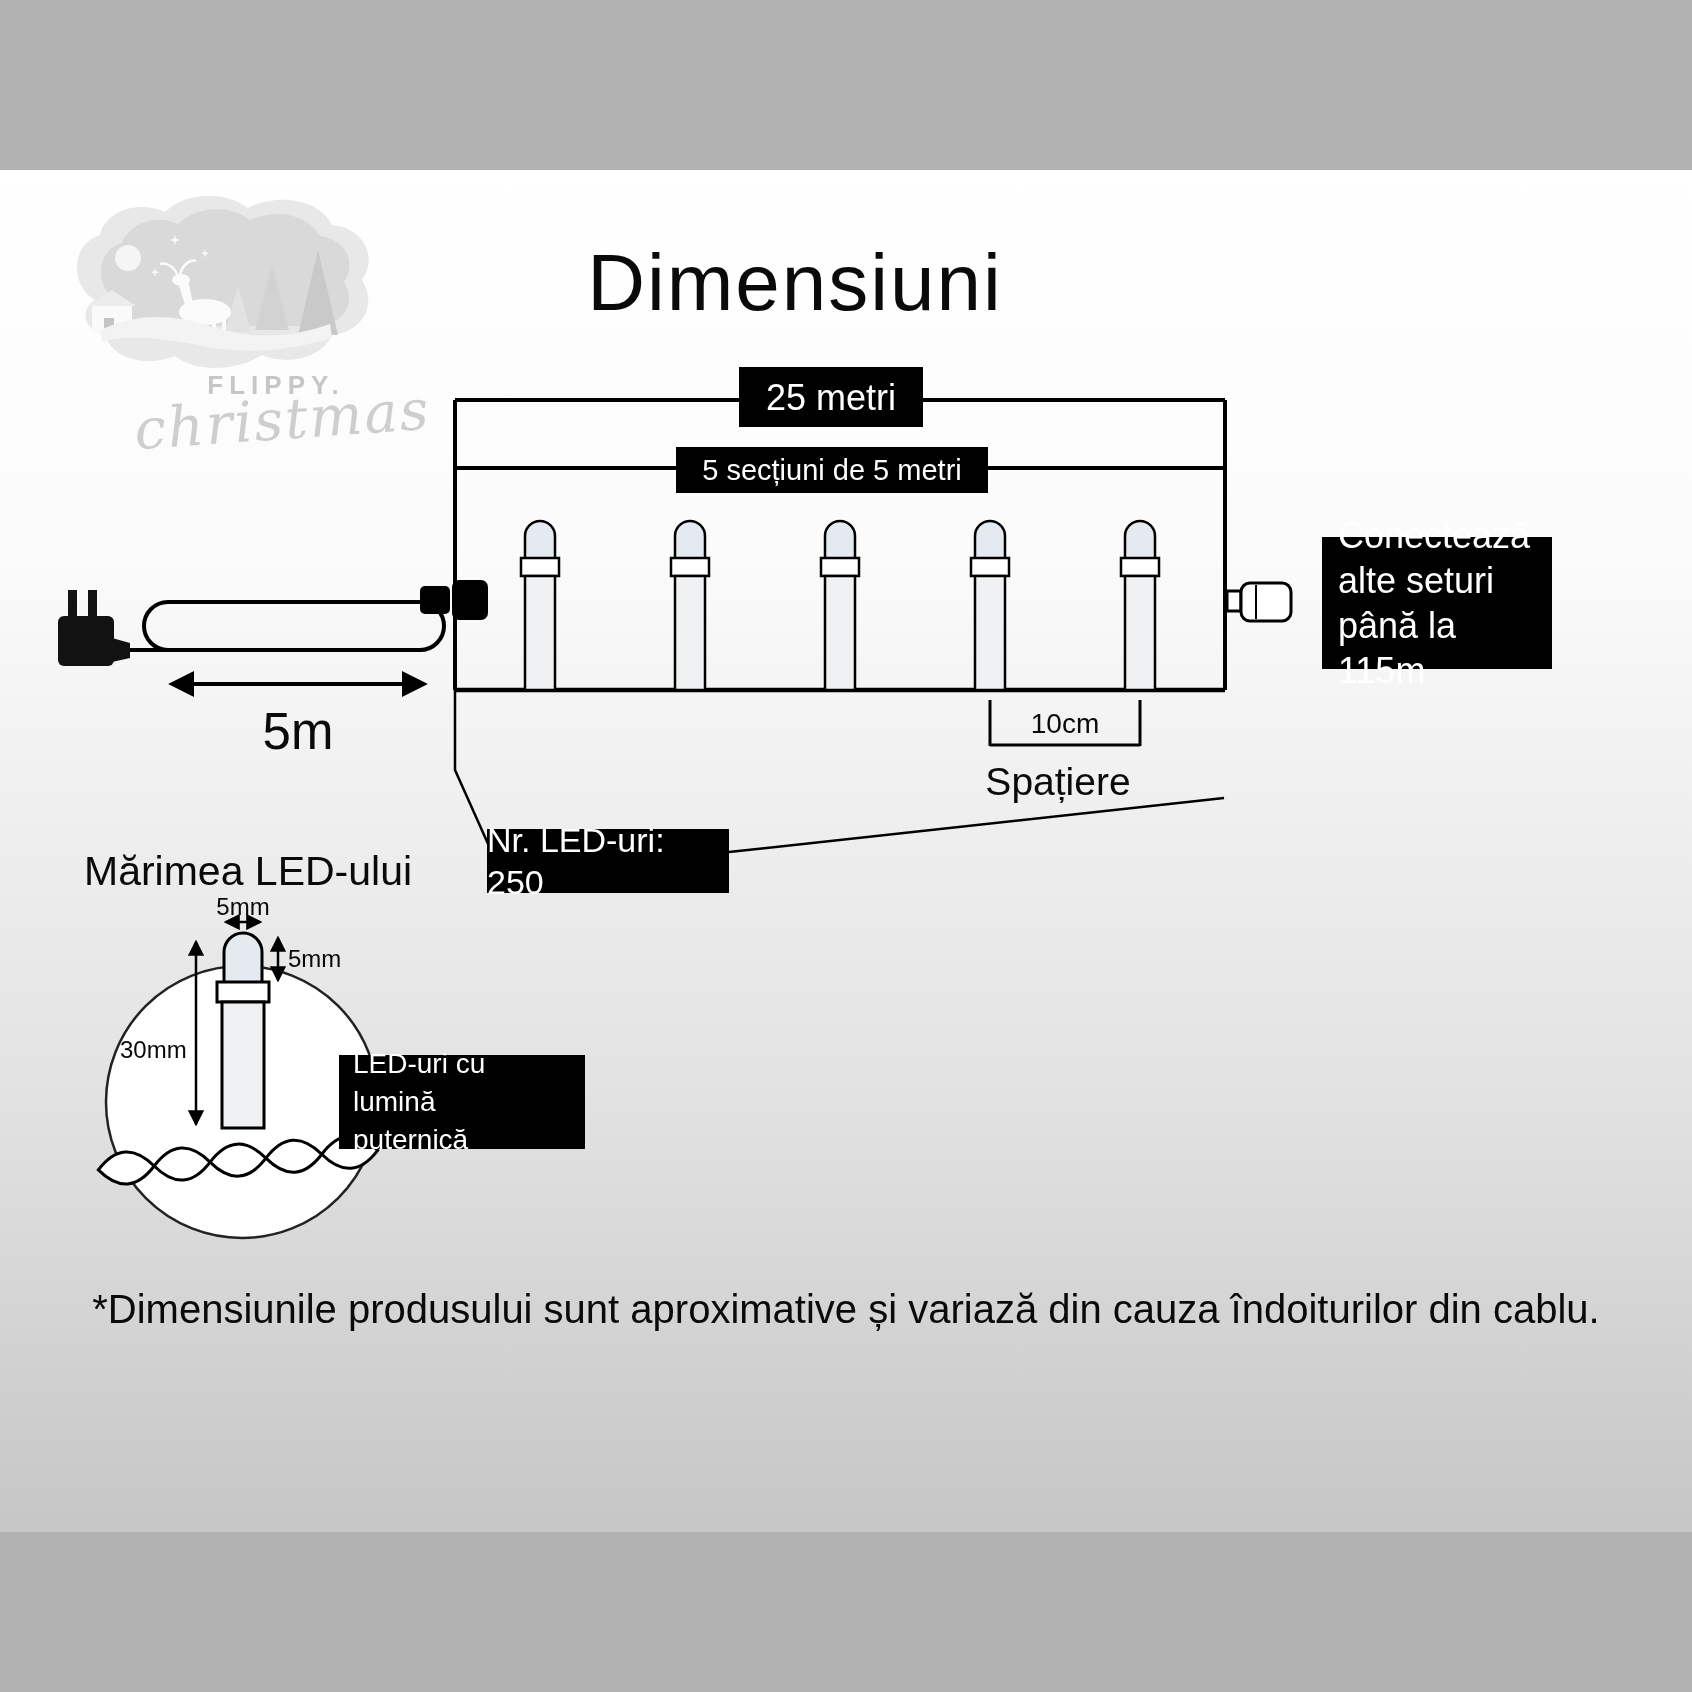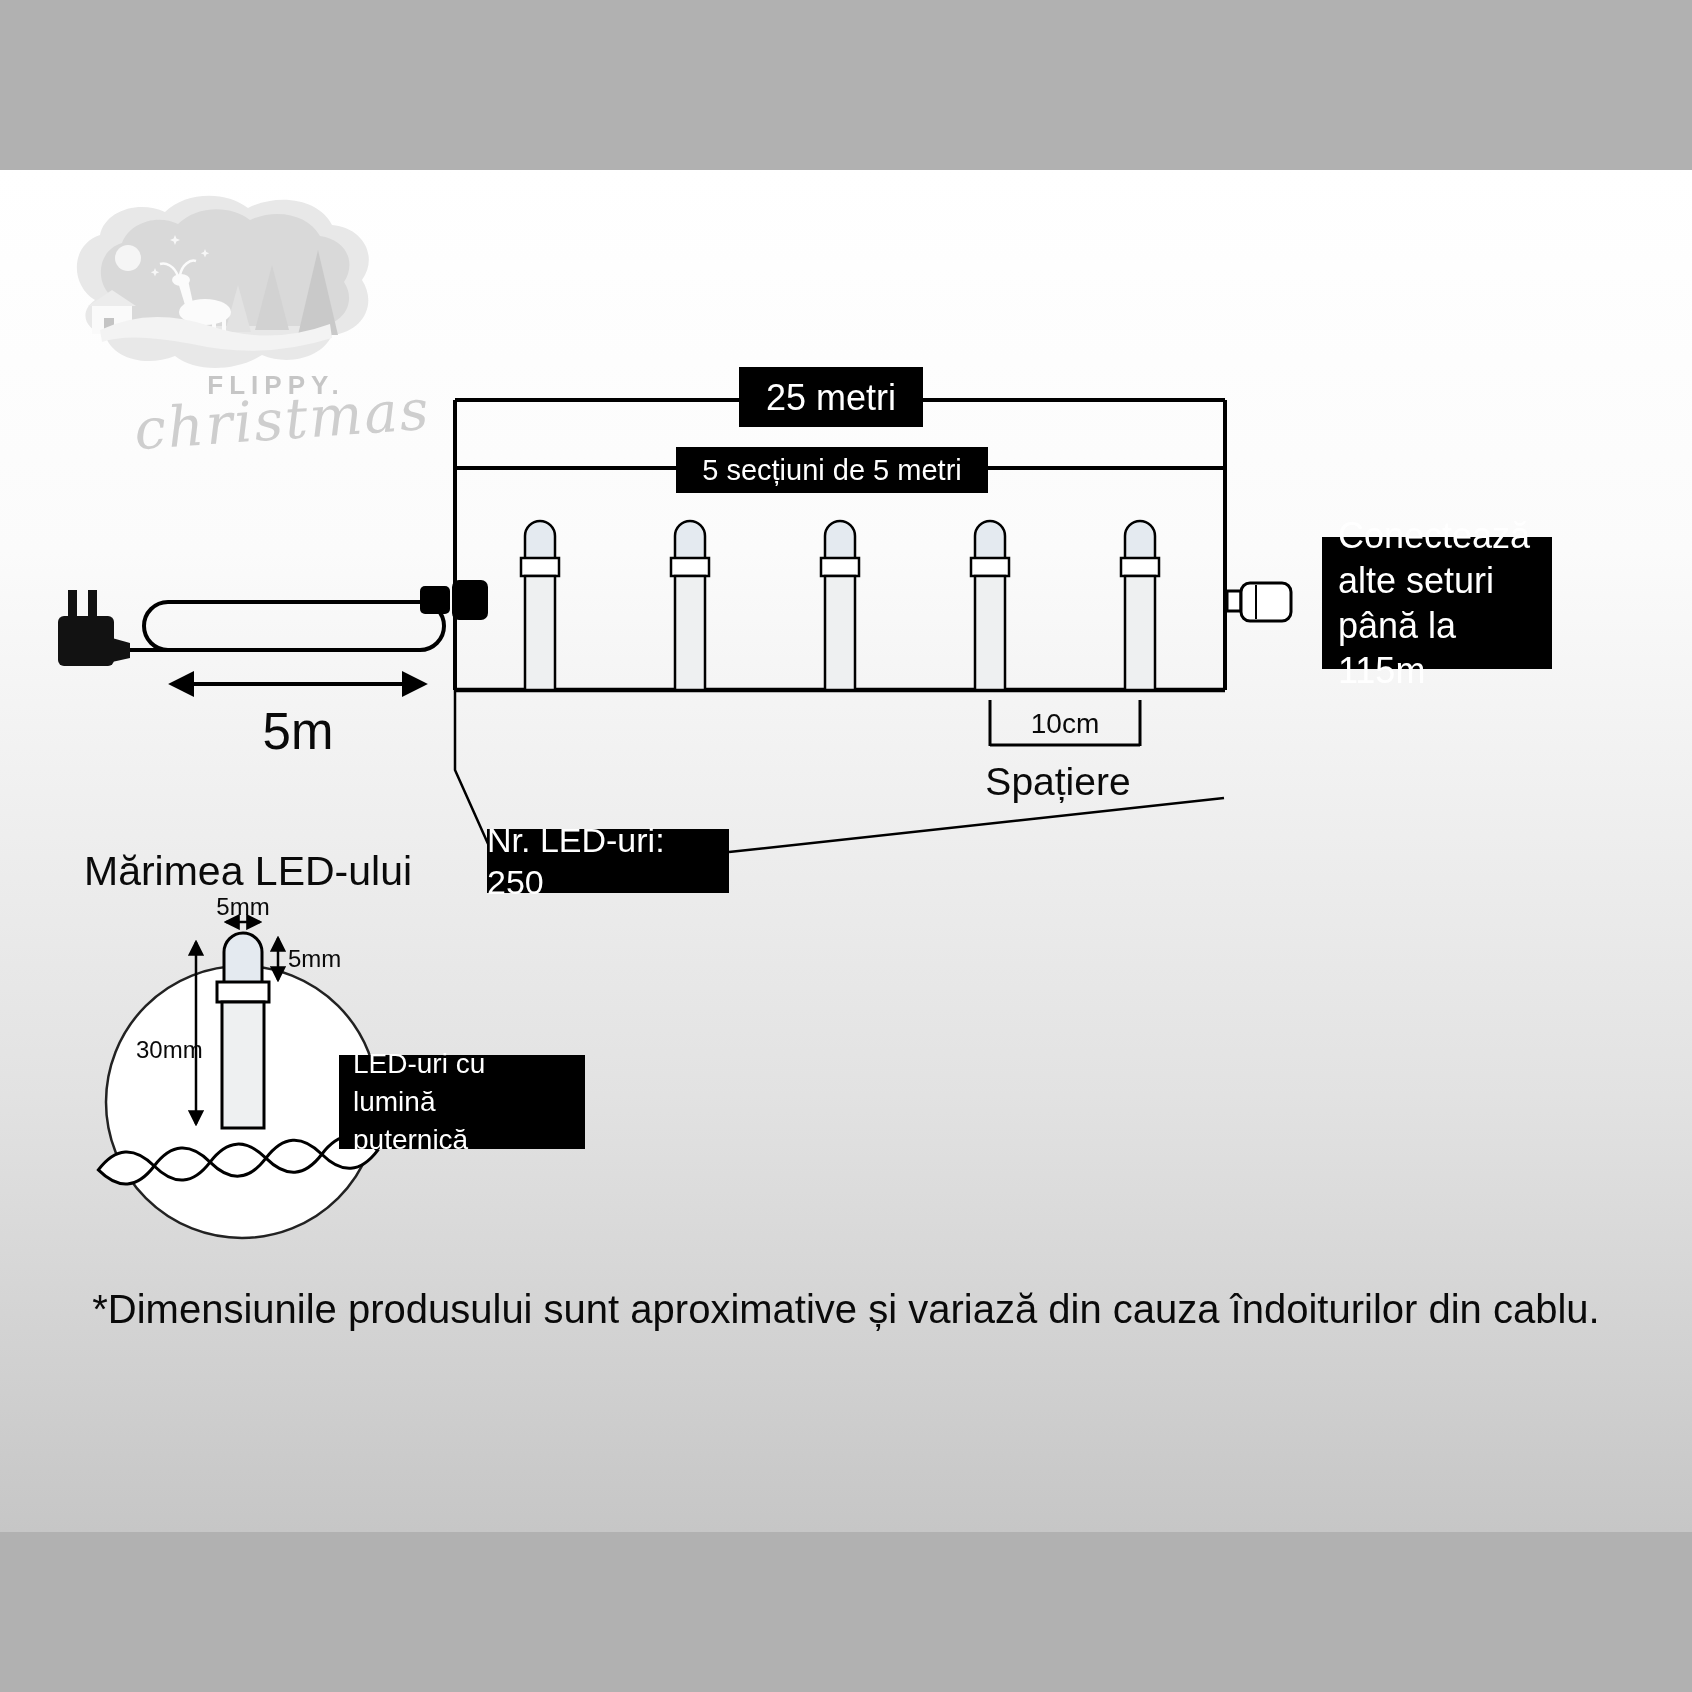--- a/index.html
+++ b/index.html
@@ -26,21 +26,21 @@
     justify-content:flex-start;padding:0 16px;box-sizing:border-box;white-space:pre-line;text-align:left;}
   #box-count{left:487px;top:829px;width:242px;height:64px;font-size:34px;}
   #box-note{left:339px;top:1055px;width:246px;height:94px;font-size:28px;
     justify-content:flex-start;padding:0 14px;box-sizing:border-box;white-space:pre-line;text-align:left;line-height:1.35;}
   #lbl-5m{left:298px;top:703px;transform:translateX(-50%);font-size:51px;}
   #lbl-10cm{left:1065px;top:708px;transform:translateX(-50%);font-size:28px;}
   #lbl-spatiere{left:1058px;top:760px;transform:translateX(-50%);font-size:39px;}
   #lbl-marimea{left:84px;top:848px;font-size:41px;}
   #lbl-5mm-top{left:243px;top:893px;transform:translateX(-50%);font-size:24px;}
   #lbl-5mm-side{left:288px;top:945px;font-size:24px;}
-  #lbl-30mm{left:136px;top:1036px;width:64px;text-align:left;font-size:24px;}
+  #lbl-30mm{left:120px;top:1036px;width:64px;text-align:left;font-size:24px;}
   #disclaimer{left:846px;top:1286px;transform:translateX(-50%);font-size:40px;white-space:nowrap;}
   #logo-brand{left:186px;top:371px;width:140px;text-align:center;font-size:26px;
     letter-spacing:6px;color:#c6c6c6;font-weight:600;margin-left:20px;}
   #logo-script{left:134px;top:388px;font-size:56px;color:#cecece;
     font-family:"DejaVu Serif",serif;font-style:italic;transform:rotate(-4deg);letter-spacing:2px;}
 </style>
 </head>
 <body>
 
 <div class="canvas">
@@ -168,20 +168,21 @@
     <g stroke="#000" stroke-width="2.5" fill="none">
       <path d="M226,922 H260" marker-start="url(#ah)" marker-end="url(#ah)"></path>
       <path d="M278,938 V980" marker-start="url(#ah)" marker-end="url(#ah)"></path>
       <path d="M196,942 V1124" marker-start="url(#ah)" marker-end="url(#ah)"></path>
     </g>
   </svg>
 
   <div id="logo-brand" class="lbl">FLIPPY.</div>
   <div id="logo-script" class="lbl">christmas</div>
 
+  <div id="title" class="lbl">Dimensiuni</div>
 
   <div id="box-total" class="black-box">25 metri</div>
   <div id="box-sections" class="black-box">5 secțiuni de 5 metri</div>
   <div id="box-connect" class="black-box">Conectează
 alte seturi
 până la 115m</div>
   <div id="box-count" class="black-box">Nr. LED-uri: 250</div>
   <div id="box-note" class="black-box">LED-uri cu lumină
 puternică</div>
 

